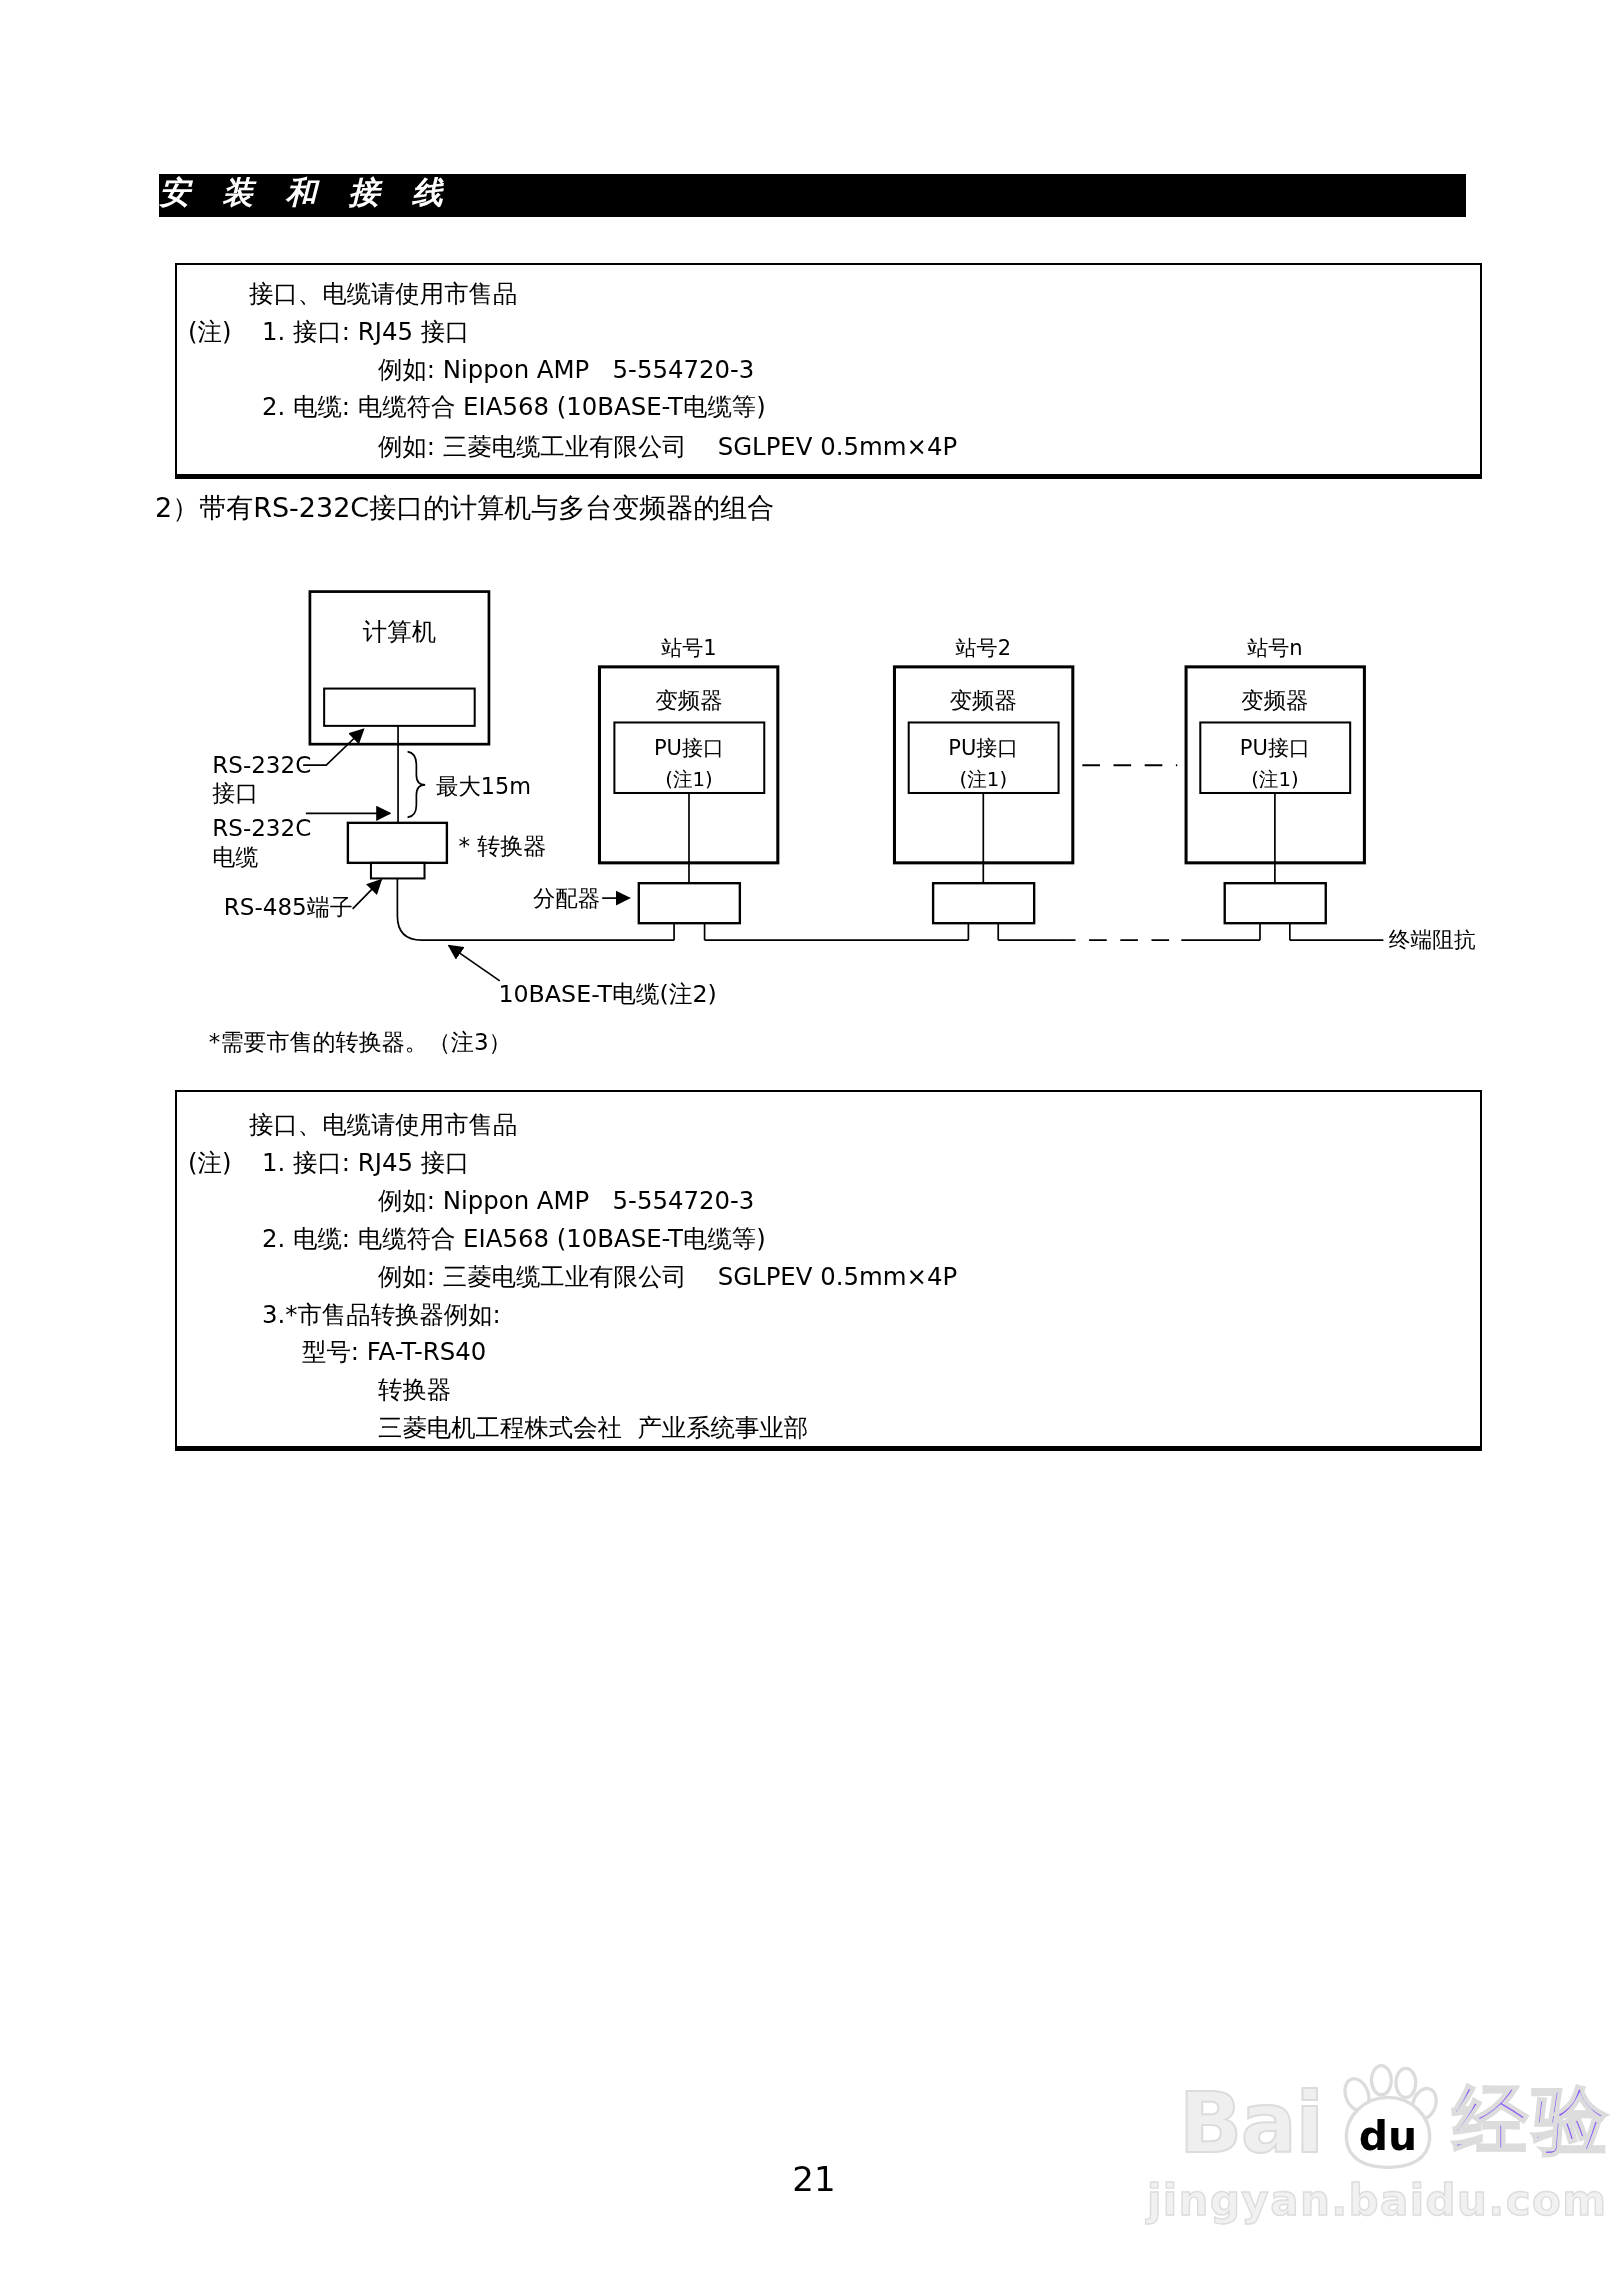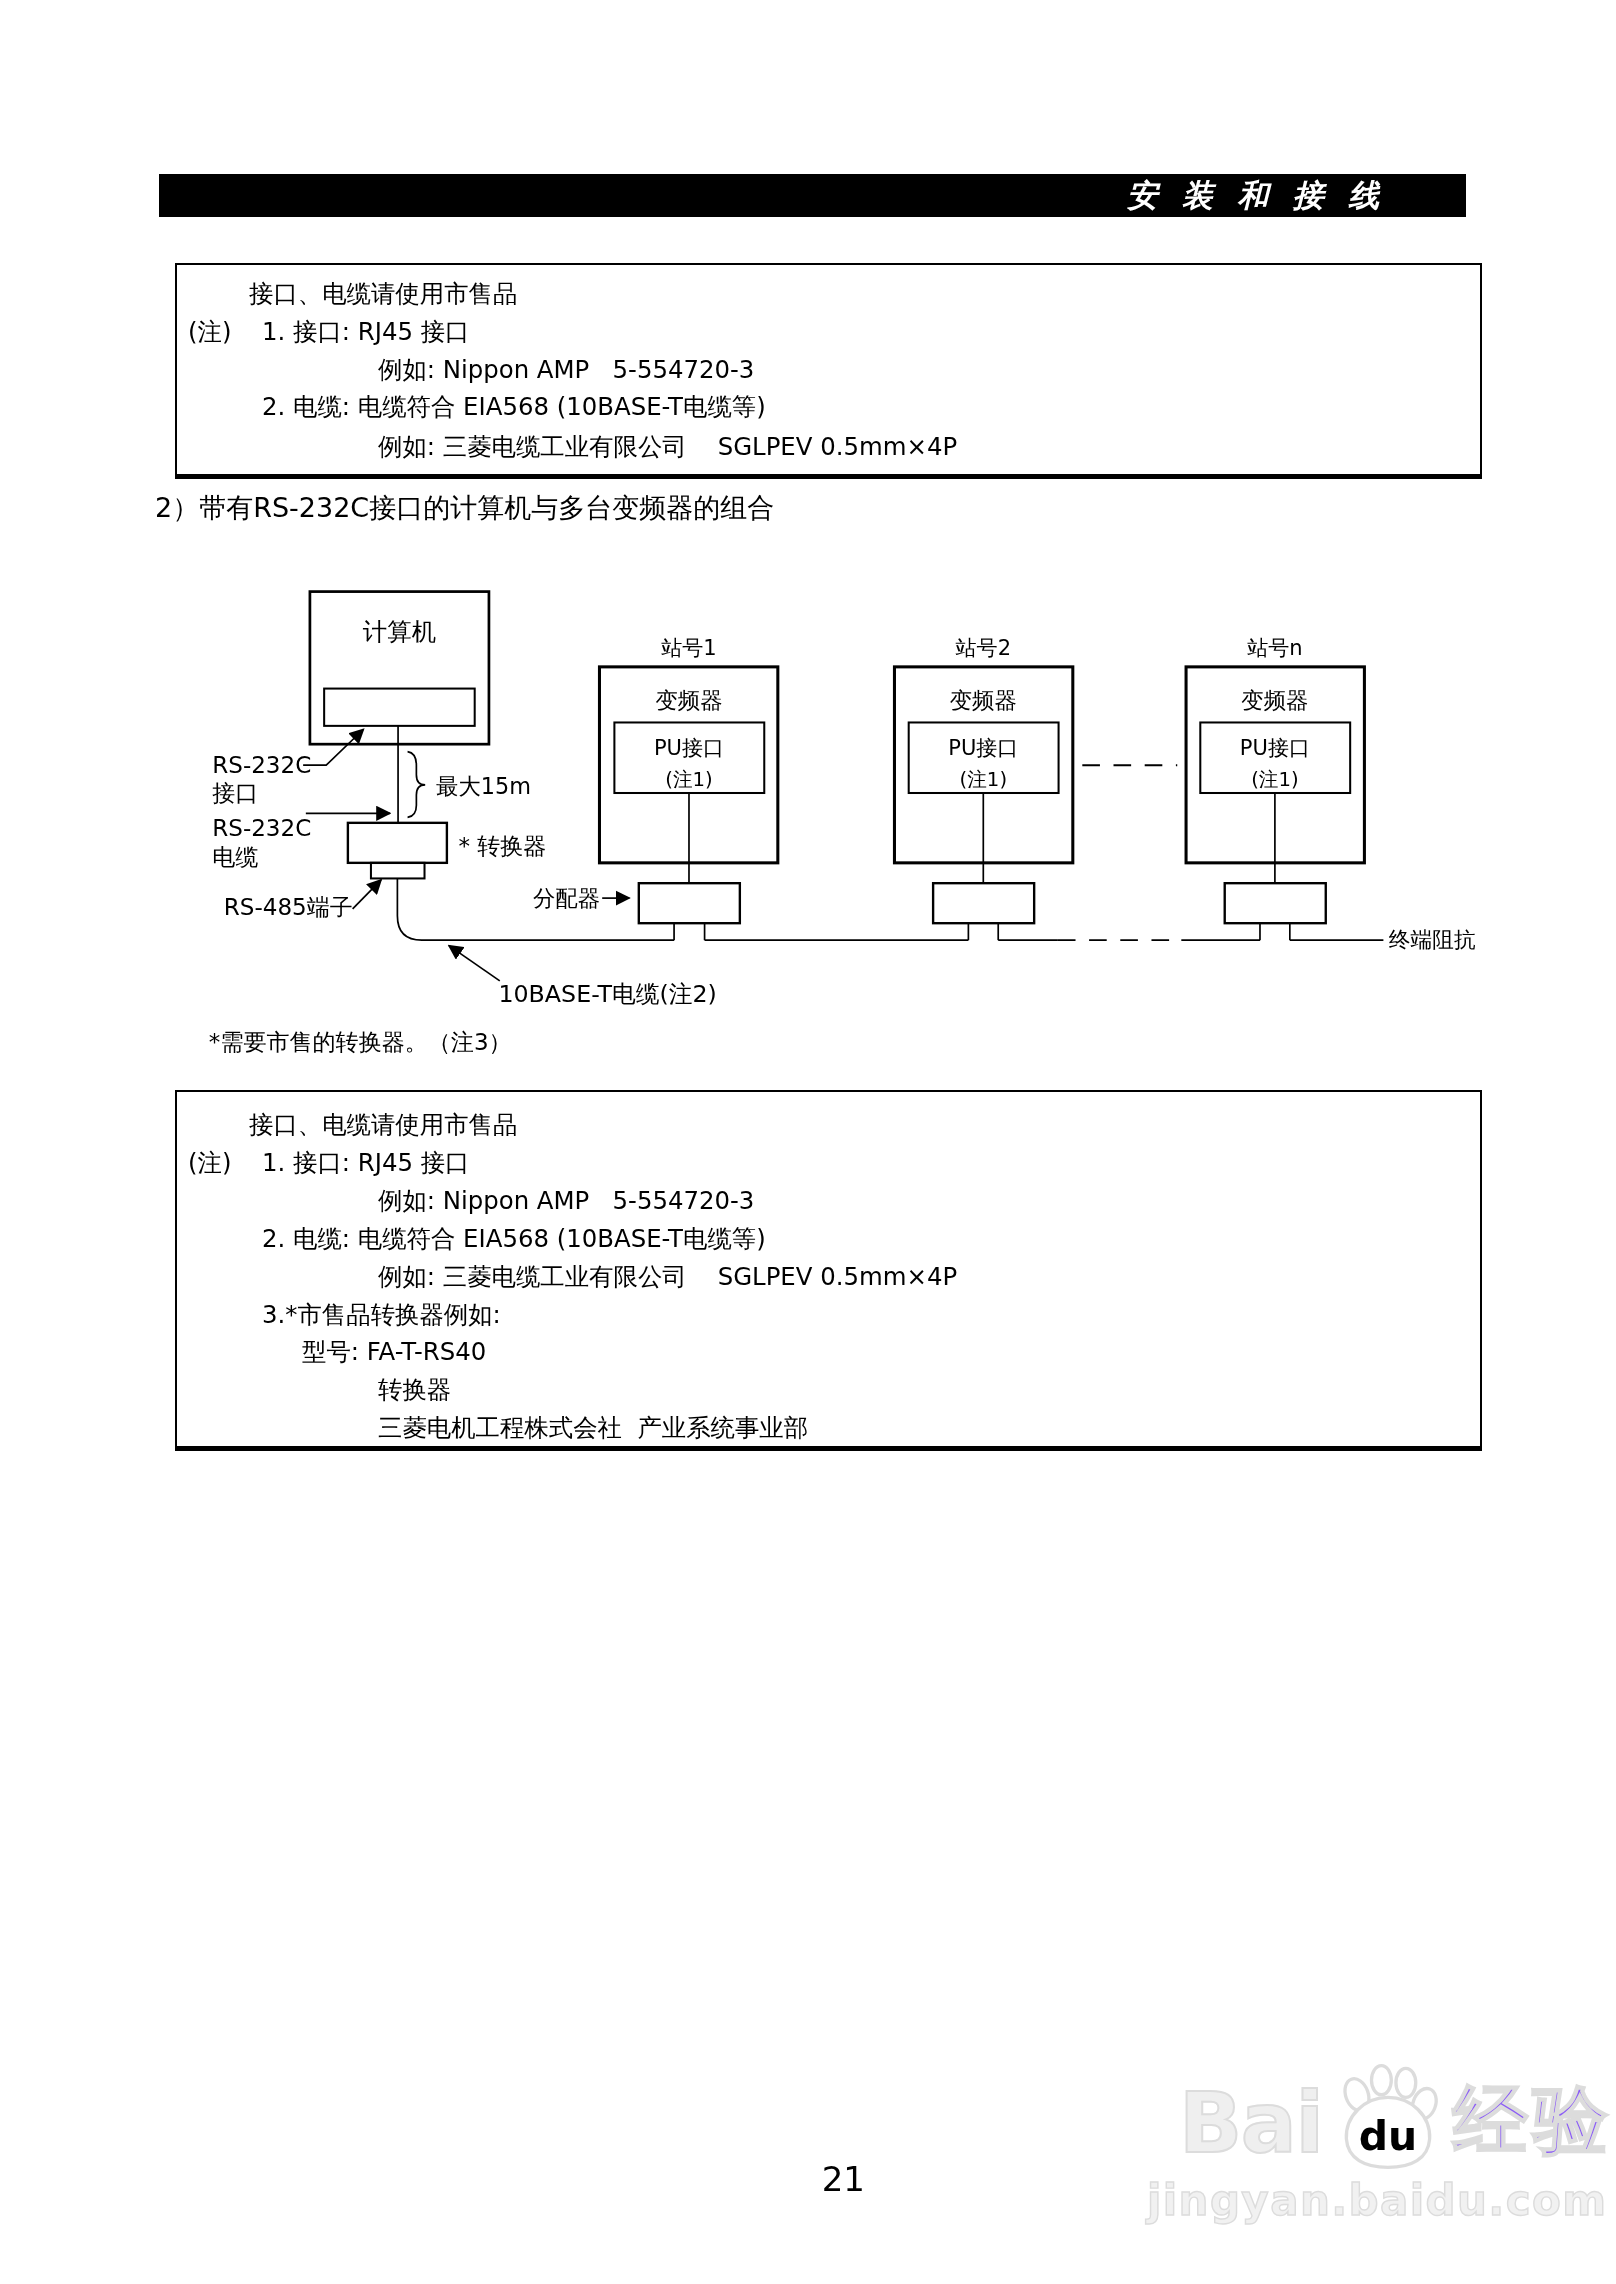--- a/index.html
+++ b/index.html
@@ -1,21 +1,21 @@
 <!DOCTYPE html>
 <html style="font-size:11px"><head>
 <meta charset="utf-8">
 <style>
   html,body{margin:0;padding:0;background:#ffffff;}
   .page{position:relative;width:1616px;height:2284px;background:#ffffff;overflow:hidden;
         font-family:"DejaVu Sans","Liberation Sans",sans-serif;color:#000;}
 
   
   .hbar{position:absolute;left:159px;top:174px;width:1307px;height:43px;background:#000;
-        box-sizing:border-box;text-align:right;padding-right:80px;}
+        box-sizing:border-box;padding-right:80px;font-family:Liberation Mono, monospace;}
   .hbar span{color:#fff;font-size:31px;font-weight:bold;font-style:italic;
         letter-spacing:6.8px;line-height:42px;white-space:pre;}
 
   
   .nbox{position:absolute;left:175px;width:1307px;border:2.7px solid #000;border-bottom-width:5.4px;
         background:#fff;box-sizing:border-box;}
   .nbox .ln{position:absolute;white-space:pre;font-size:24.4px;line-height:30px;}
   #nbox1{top:263px;height:216px;}
   #nbox2{top:1090px;height:361px;}
 
@@ -25,21 +25,21 @@
   svg{font-family:"DejaVu Sans","Liberation Sans",sans-serif;}
   svg text{fill:#000;}
   .mid{text-anchor:middle;}
   .t29{font-size:29px;} .t31{font-size:31px;} .t32{font-size:32px;} .t33{font-size:33px;}
   .t34{font-size:34px;} .t35{font-size:35px;} .t36{font-size:36px;}
   .st{stroke:#000;fill:none;}
   .w25{stroke-width:2.5;} .w3{stroke-width:3;} .w35{stroke-width:3.5;}
   .w4{stroke-width:4;} .w45{stroke-width:4.5;}
   .dash{stroke-dasharray:26 20;}
 
-  .pagenum{position:absolute;left:763px;top:2159px;width:102px;text-align:right;font-size:34px;}
+  .pagenum{position:absolute;left:763px;top:2159px;width:102px;text-align:center;font-size:34px;}
 
   
   .wm{position:absolute;left:1147px;top:2063px;}
   .wm-row{display:flex;align-items:flex-end;gap:8.1px;margin-left:32px;}
   .wm-bai{font-size:83px;font-weight:bold;color:#efefef;-webkit-text-stroke:2px #dcdcdc;letter-spacing:-1.4px;}
   .wm-cn{font-size:75px;font-weight:bold;color:#8b5cf6;-webkit-text-stroke:2px #dcdcdc;letter-spacing:5.4px;}
   .wm-url{margin-top:4px;font-size:42px;font-weight:bold;color:#f1f1f1;
           -webkit-text-stroke:1.4px #dcdcdc;letter-spacing:1.4px;}
 </style>
 </head>

